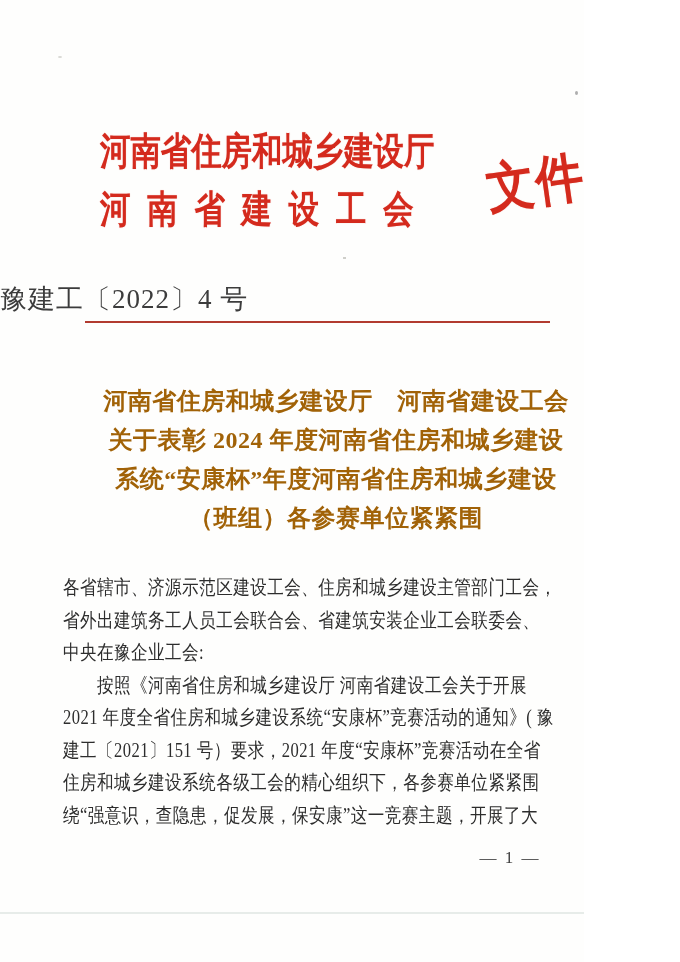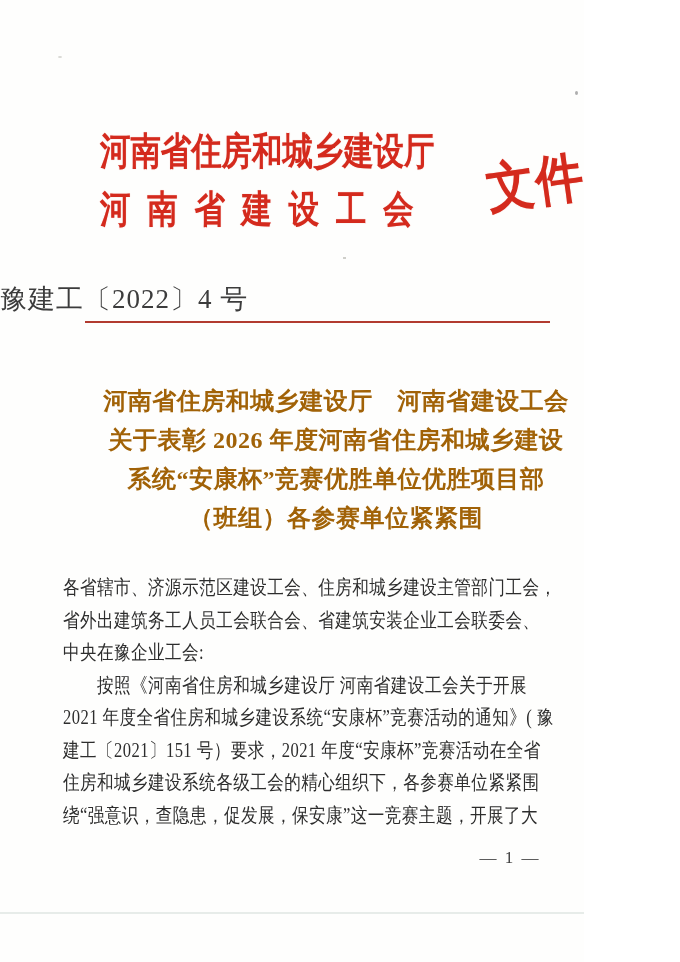--- a/index.html
+++ b/index.html
@@ -121,22 +121,22 @@
     <div class="org2">河南省建设工会</div>
     <div class="wenjian">文件</div>
   </div>
 
   <div class="docnum">豫建工〔2022〕4 号</div>
 
   <div class="redline"></div>
 
   <div class="title">
     <div class="title-line">河南省住房和城乡建设厅　河南省建设工会</div>
-    <div class="title-line">关于表彰 2026 年度河南省住房和城乡建设</div>
-    <div class="title-line">系统“安康杯”竞赛优胜单位优胜项目部</div>
+    <div class="title-line">关于表彰 2024 年度河南省住房和城乡建设</div>
+    <div class="title-line">系统“安康杯”年度河南省住房和城乡建设</div>
     <div class="title-line">（班组）各参赛单位紧紧围</div>
   </div>
 
   <div class="body-block">
     <div class="body-line">各省辖市、济源示范区建设工会、住房和城乡建设主管部门工会，</div>
     <div class="body-line">省外出建筑务工人员工会联合会、省建筑安装企业工会联委会、</div>
     <div class="body-line">中央在豫企业工会:</div>
     <div class="body-line indent">按照《河南省住房和城乡建设厅 河南省建设工会关于开展</div>
     <div class="body-line">2021 年度全省住房和城乡建设系统“安康杯”竞赛活动的通知》( 豫</div>
     <div class="body-line">建工〔2021〕151 号）要求，2021 年度“安康杯”竞赛活动在全省</div>

